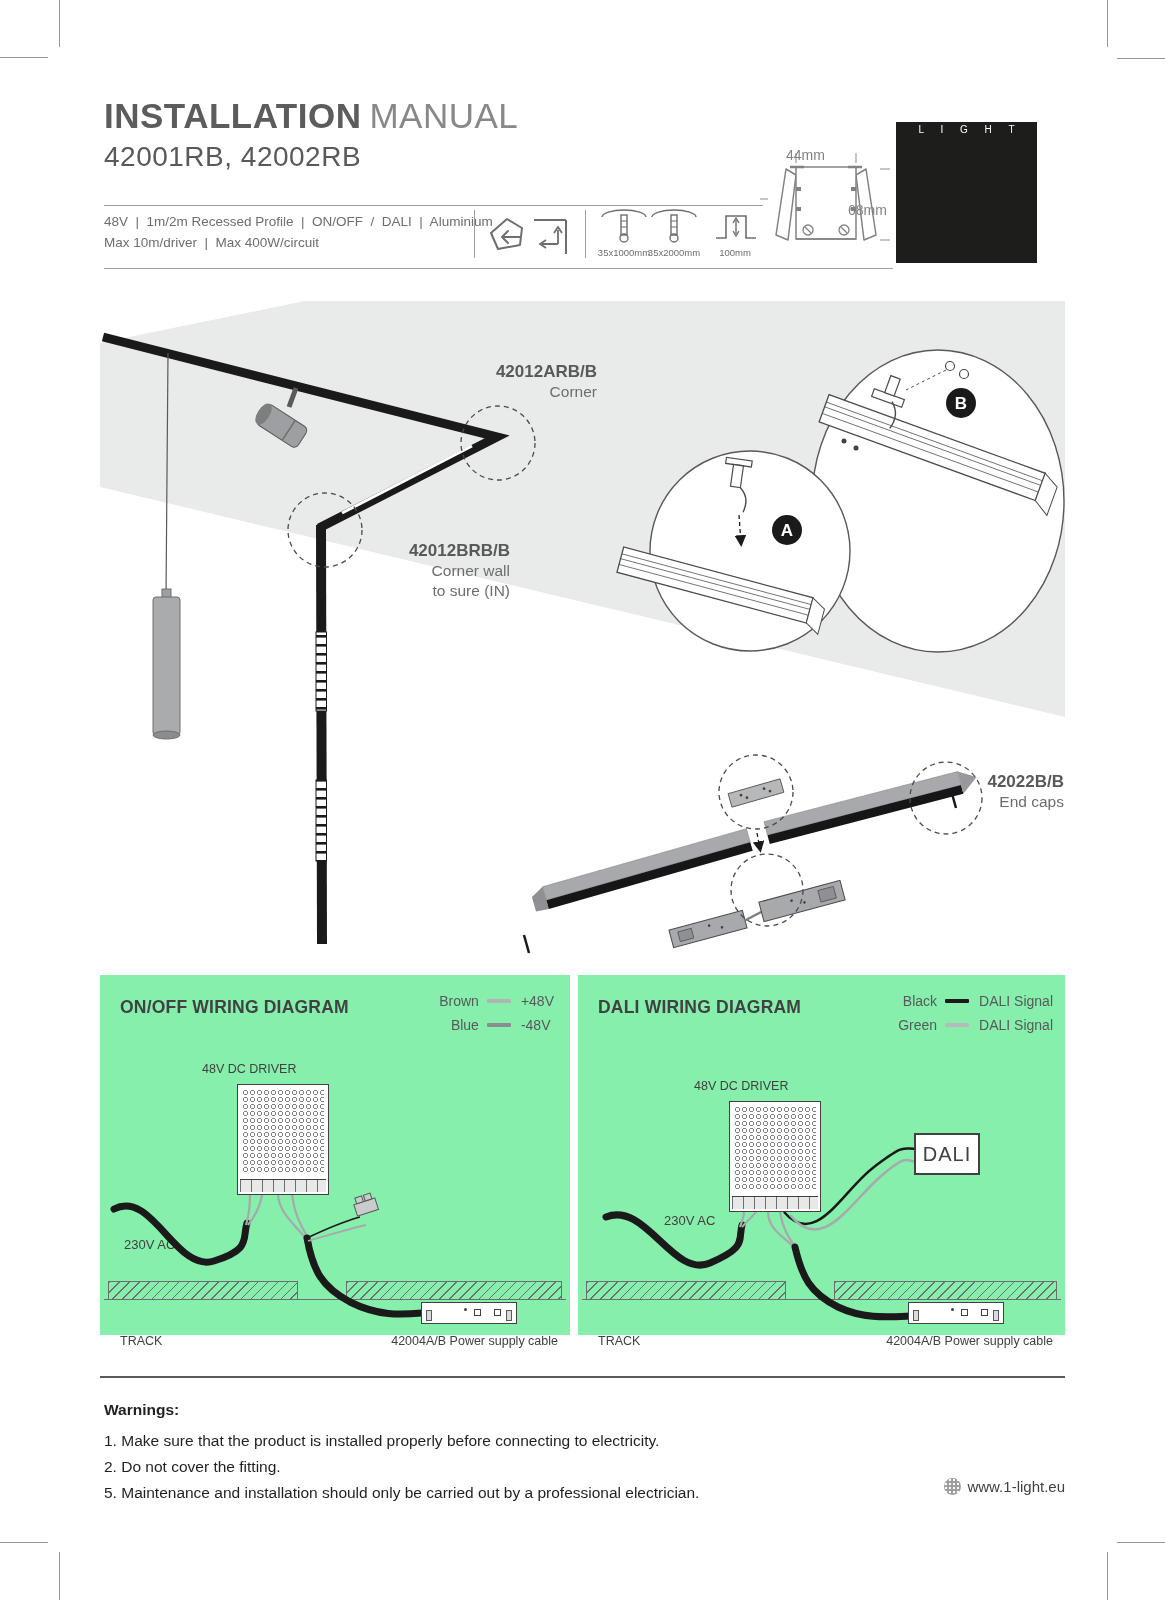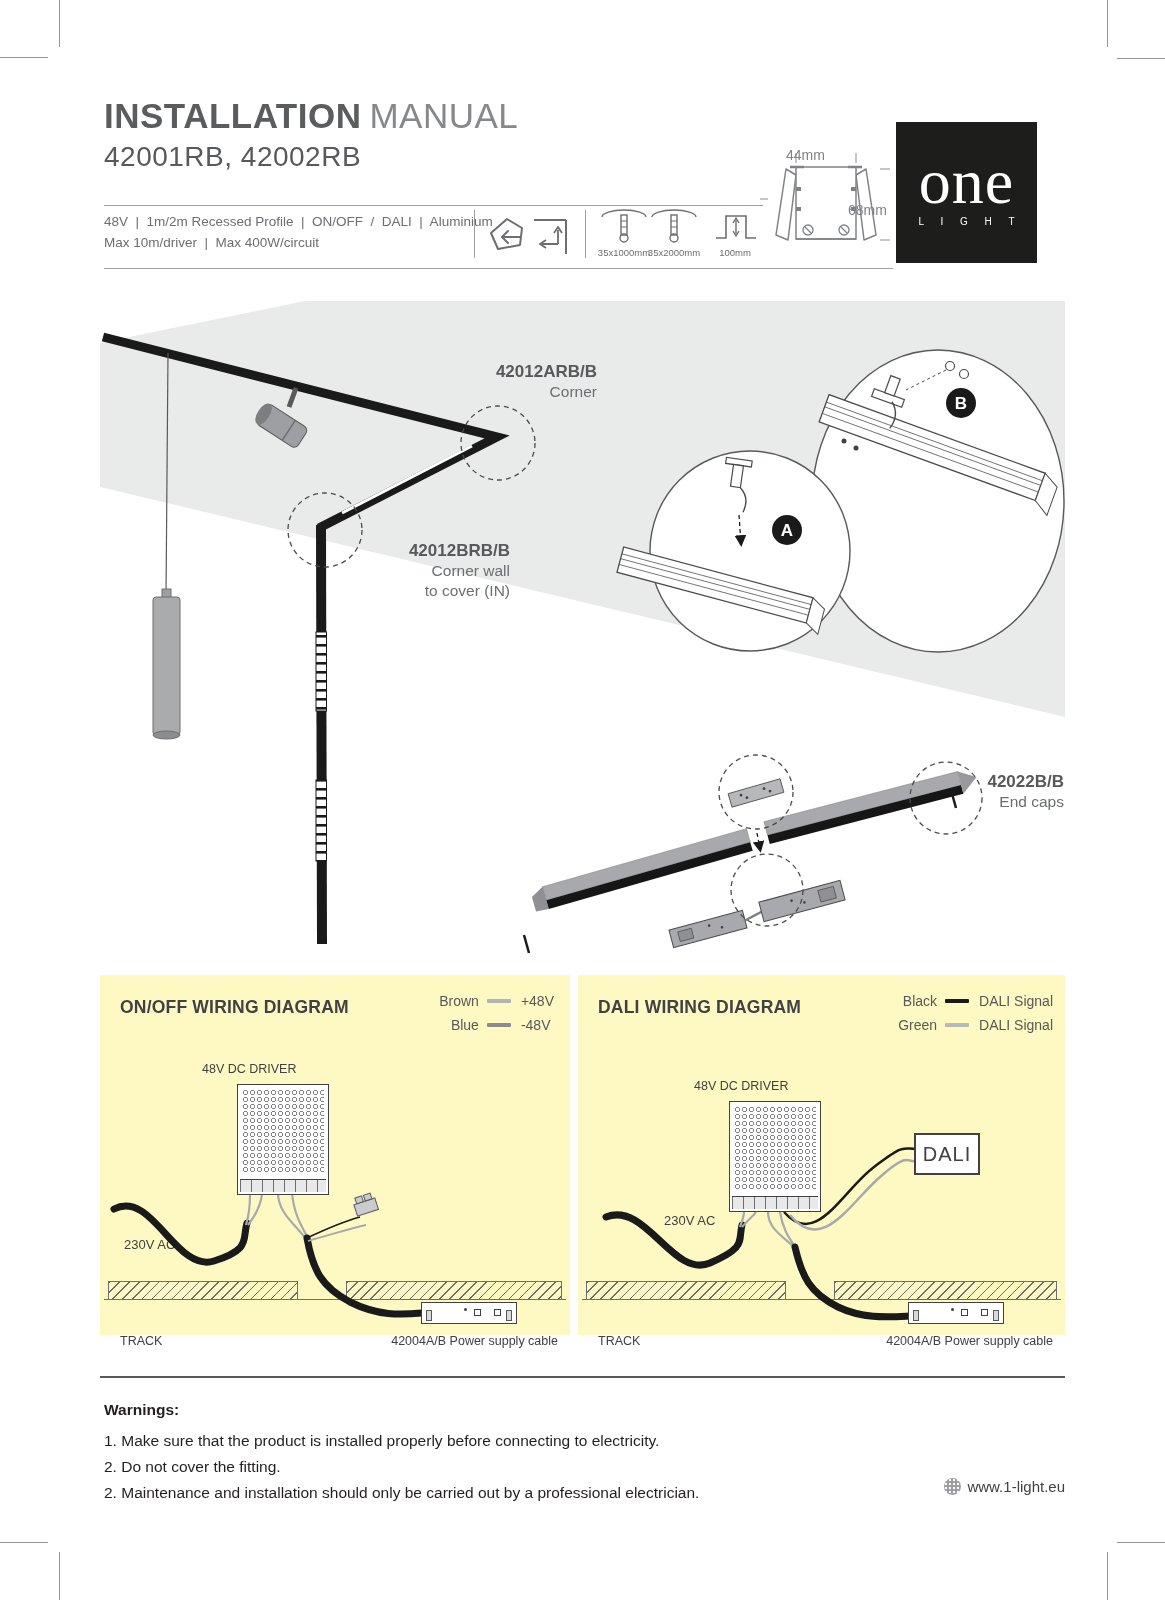--- a/index.html
+++ b/index.html
@@ -19,21 +19,21 @@
   .dim-label{position:absolute;font-size:14px;color:#808285;}
   .logo{position:absolute;left:896px;top:122px;width:141px;height:141px;background:#1d1d1b;text-align:center;}
   .logo .brand{display:block;margin-top:28px;font-family:"Liberation Serif",serif;font-size:64px;line-height:64px;color:#fff;letter-spacing:1px;}
   .logo .tag{display:block;margin-top:2px;font-size:10px;letter-spacing:7px;color:#fff;padding-left:7px;}
   
   .ill{position:absolute;left:100px;top:293px;width:965px;height:672px;}
   .ill-label{position:absolute;text-align:right;}
   .ill-label .code{font-size:17px;font-weight:bold;color:#58595b;line-height:21px;}
   .ill-label .nm{font-size:15.5px;color:#6d6e71;line-height:20px;}
   
-  .panel{position:absolute;top:975px;height:360px;background:#fef9c3;}
+  .panel{position:absolute;top:975px;height:360px;background:#86efac;}
   .panel--onoff{left:100px;width:470px;}
   .panel--dali{left:578px;width:487px;}
   .panel-title{position:absolute;left:20px;top:22px;font-size:17.5px;font-weight:600;color:#414042;letter-spacing:.2px;}
   .legend{position:absolute;top:18px;display:grid;grid-template-columns:auto 26px auto;column-gap:9px;row-gap:6px;align-items:center;gap:8px;}
   .panel--onoff .legend{right:16px;}
   .panel--dali .legend{right:12px;}
   .legend .lab{font-size:14px;color:#58595b;text-align:right;}
   .legend .swatch{width:24px;height:4px;border-radius:1px;}
   .legend .val{font-size:14px;color:#58595b;text-align:left;}
   .driver-label{position:absolute;font-size:12.5px;color:#414042;width:160px;}
@@ -154,21 +154,20 @@
     <line x1="81" y1="92" x2="87" y2="98" stroke="#808285" stroke-width="1.2"></line>
     <line x1="36" y1="104" x2="96" y2="104" stroke="#808285" stroke-width="1.5"></line>
     <line x1="120" y1="34" x2="130" y2="34" stroke="#9d9fa2" stroke-width="1.2"></line>
     <line x1="120" y1="105" x2="130" y2="105" stroke="#9d9fa2" stroke-width="1.2"></line>
     <line x1="0" y1="64" x2="8" y2="64" stroke="#9d9fa2" stroke-width="1.2"></line>
   </svg>
   <div class="dim-label" style="left:786px;top:147px">44mm</div>
   <div class="dim-label" style="left:848px;top:202px">68mm</div>
 
   <div class="logo">
-    <span class="brand">one</span>
     <span class="tag">L I G H T</span>
   </div>
 
   <div class="ill">
     <svg width="965" height="672" viewBox="0 0 965 672" style="position:absolute;left:0;top:0">
       <defs>
         <marker id="ah" markerWidth="9" markerHeight="9" refX="6" refY="4.5" orient="auto">
           <path d="M0,0 L9,4.5 L0,9 Z" fill="#1a1a1a"></path>
         </marker>
         <pattern id="ladder" width="10" height="9" patternUnits="userSpaceOnUse">
@@ -290,21 +289,21 @@
       <line x1="851" y1="497" x2="856" y2="515" stroke="#1a1a1a" stroke-width="2.5"></line>
     </svg>
 
     <div class="ill-label" style="left:297px;top:68px;width:200px">
       <div class="code">42012ARB/B</div>
       <div class="nm">Corner</div>
     </div>
     <div class="ill-label" style="left:210px;top:247px;width:200px">
       <div class="code">42012BRB/B</div>
       <div class="nm">Corner wall</div>
-      <div class="nm">to cover (IN)</div>
+      <div class="nm">to sure (IN)</div>
     </div>
     <div class="ill-label" style="left:852px;top:478px;width:112px">
       <div class="code">42022B/B</div>
       <div class="nm">End caps</div>
     </div>
   </div>
 
   <div class="panel panel--onoff">
     <div class="panel-title">ON/OFF WIRING DIAGRAM</div>
     <div class="legend">
@@ -389,21 +388,21 @@
     <div class="mains-label">230V AC</div>
     <div class="bottom-label trk">TRACK</div>
     <div class="bottom-label cbl">42004A/B Power supply cable</div>
   </div>
 
   <div class="warn-rule"></div>
   <div class="warn-head">Warnings:</div>
   <div class="warn-items">
     <div>1. Make sure that the product is installed properly before connecting to electricity.</div>
     <div>2. Do not cover the fitting.</div>
-    <div>2. Maintenance and installation should only be carried out by a professional electrician.</div>
+    <div>5. Maintenance and installation should only be carried out by a professional electrician.</div>
   </div>
 
   <div class="footer">
     <span class="globe"></span>
     <span class="site">www.1-light.eu</span>
   </div>
 
 </div>
 
 </body></html>

